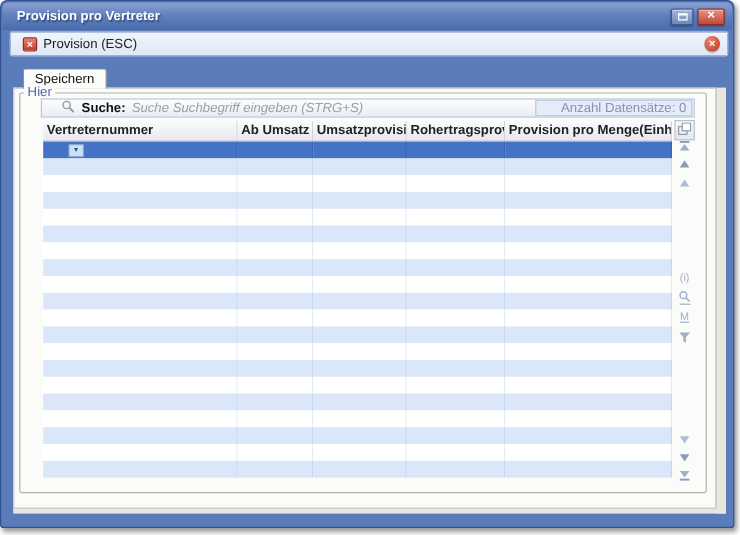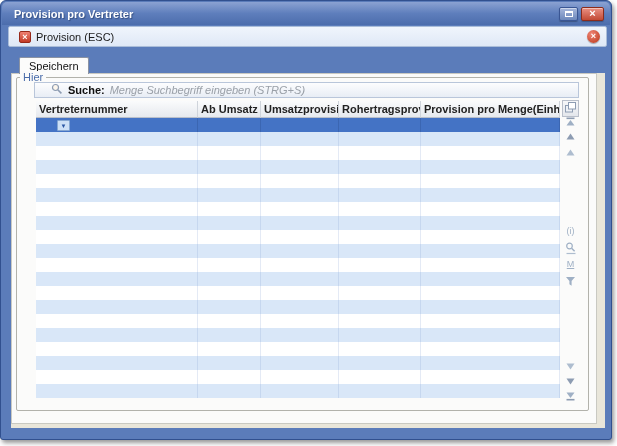--- a/index.html
+++ b/index.html
@@ -112,21 +112,22 @@
 
   <div class="gbox"></div>
   <span class="glabel">Hier</span>
 
   <div class="searchbar">
     <span><svg width="12" height="12" viewBox="0 0 12 12">
           <circle cx="4.5" cy="4.5" r="3" fill="#fdf6ec" stroke="#8d9cb2" stroke-width="1.2"></circle>
           <line x1="7" y1="7" x2="10.4" y2="10.4" stroke="#8d9cb2" stroke-width="1.6"></line>
         </svg></span>
     <b>Suche:</b>
-    <span class="ph">Menge Suchbegriff eingeben (STRG+S)</span>
+    <span class="ph">Suche Suchbegriff eingeben (STRG+S)</span>
+    <span class="countbox">Anzahl Datensätze: 0</span>
   </div>
 
   <div class="grid">
     <div class="ghead">
         <div class="hc" style="width: 162px;">Vertreternummer</div>
         <div class="hc" style="width: 63px;">Ab Umsatz %</div>
         <div class="hc" style="width: 78px;">Umsatzprovision</div>
         <div class="hc" style="width: 82px;">Rohertragsprovision</div>
         <div class="hc" style="width: 139px;">Provision pro Menge(Einheit)</div>
       </div>

